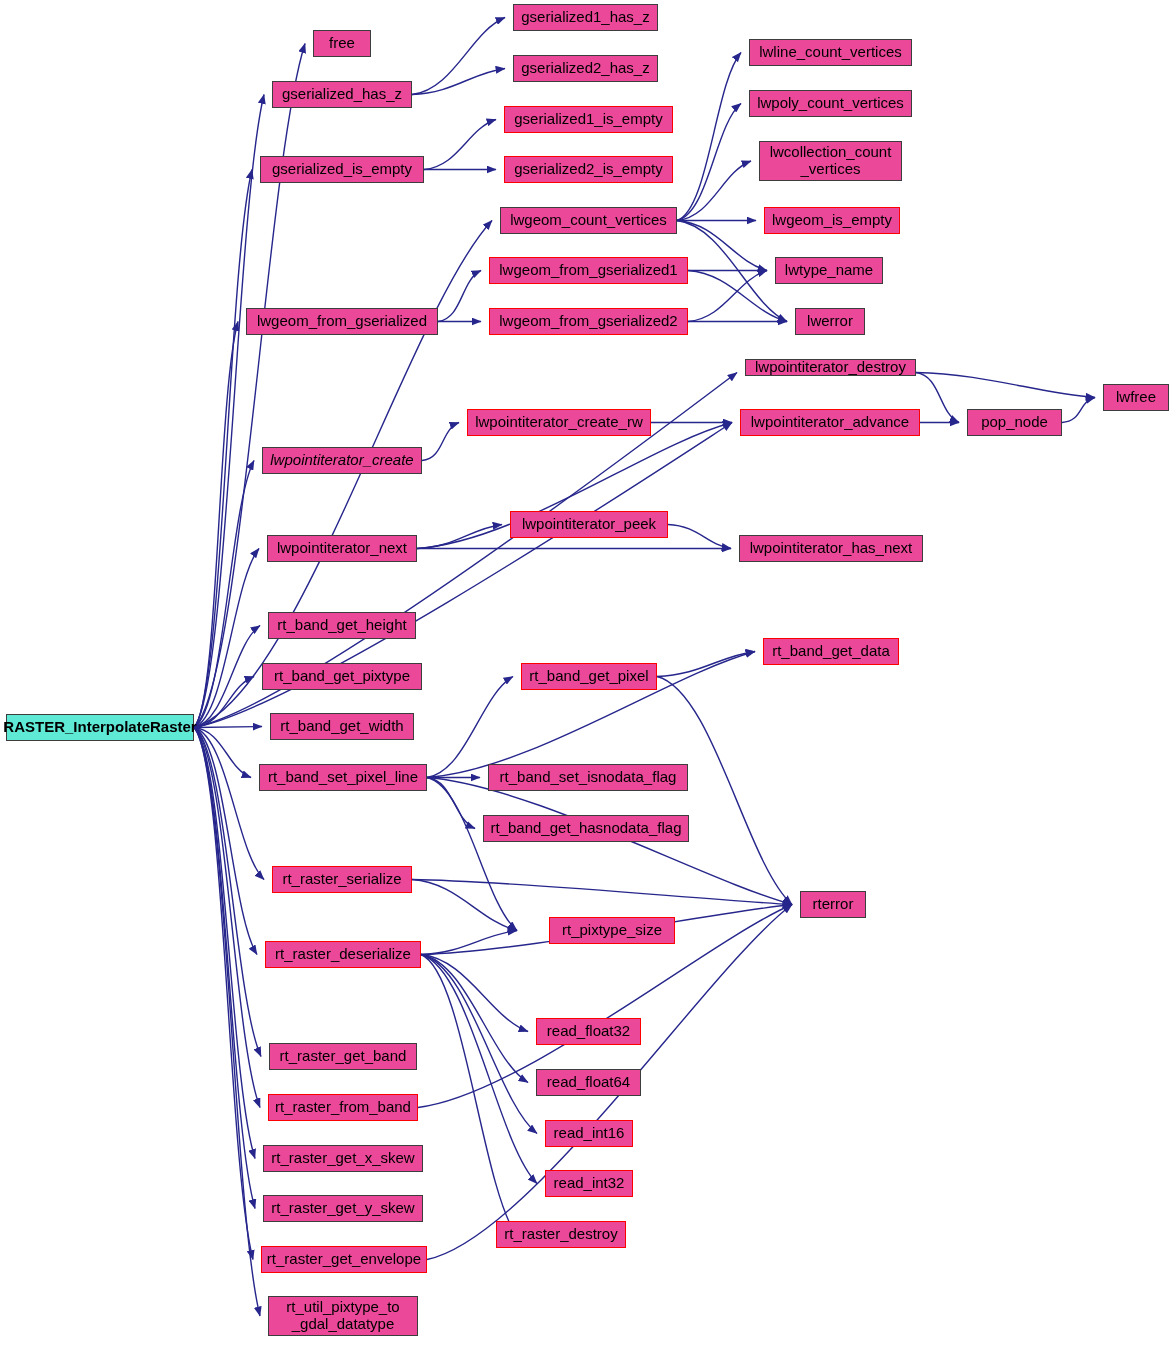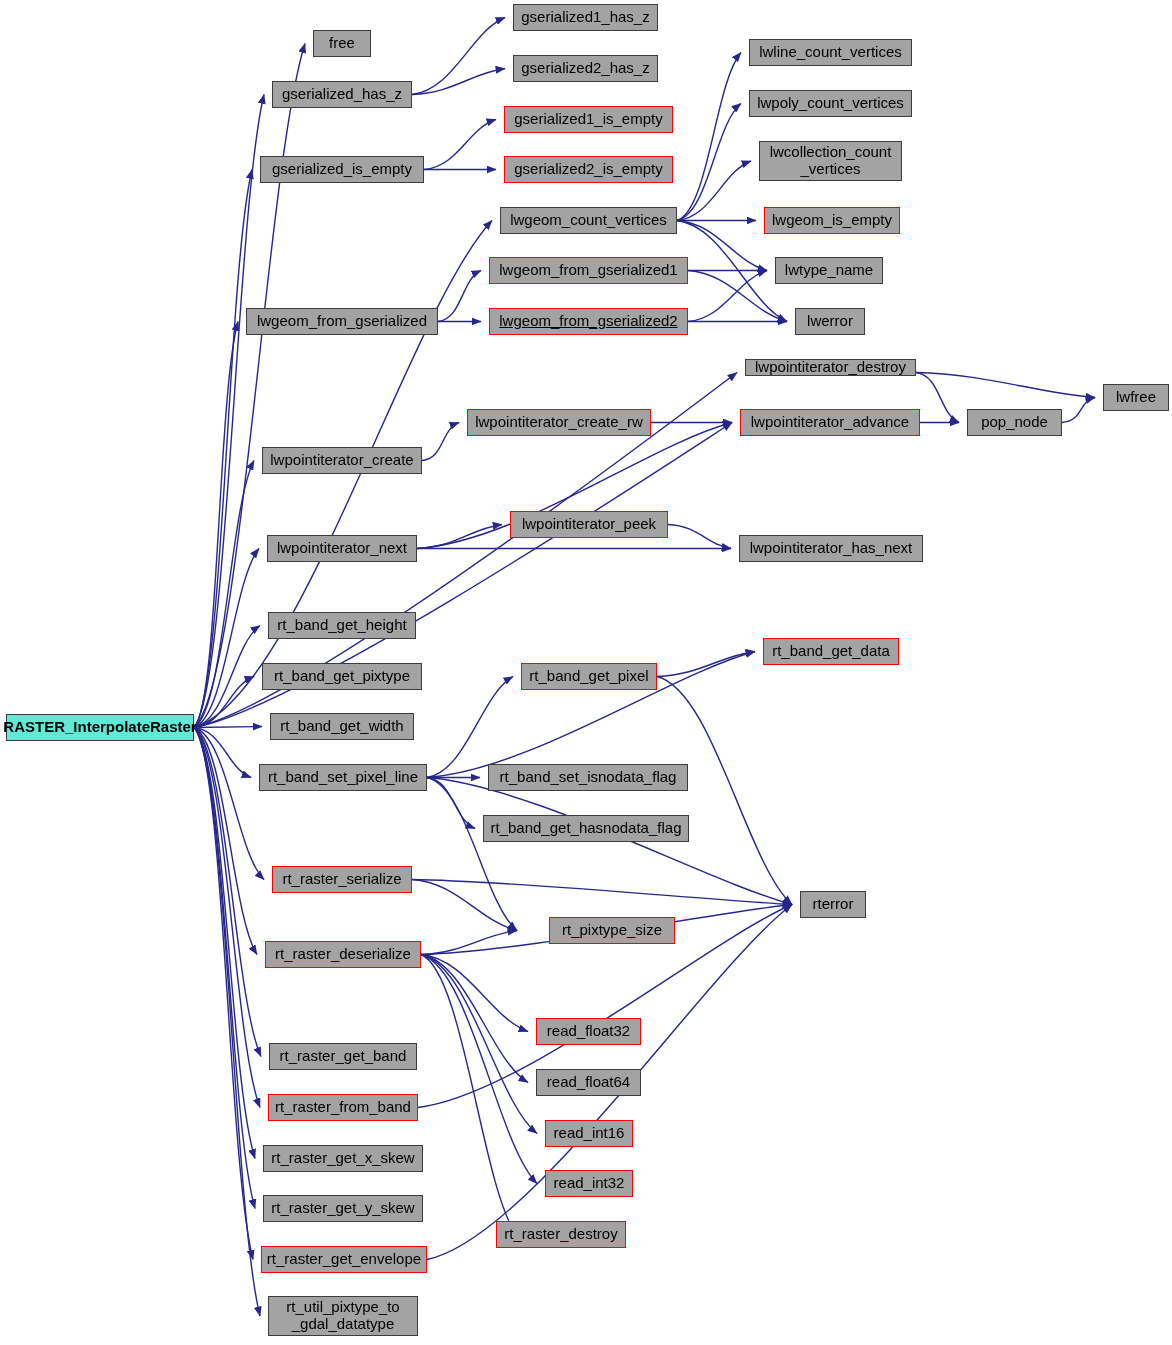--- a/index.html
+++ b/index.html
@@ -10,21 +10,21 @@
   .node{
     position:absolute;
     box-sizing:border-box;
     display:flex;
     align-items:center;
     justify-content:center;
     text-align:center;
     font-size:15px;
     line-height:1.12;
     color:#000000;
-    background:#a3a3a3;
+    background:#ec4899;
     border:1px solid #3d3d3d;
     white-space:pre-line;
     letter-spacing:0px;
     z-index:3;
   }
   .node.red{border-color:#ff0000;}
   .node.root{background:#5eead4;border-color:#3d3d3d;font-weight:bold;}
 </style>
 </head>
 <body>
@@ -104,42 +104,42 @@
         <path d="M418,1107.5 C521.4,1095.32 707.4,941.04 792,904.5" marker-end="url(#ah)"></path>
         <path d="M427,1259.5 C530.4,1238.2 707.4,968.4 792,904.5" marker-end="url(#ah)"></path>
       </g>
   </svg>
   <div id="nodes">
       <div class="node root" style="left: 6px; top: 714px; width: 188px; height: 27px;">RASTER_InterpolateRaster</div>
       <div class="node" style="left: 313px; top: 30px; width: 58px; height: 27px;">free</div>
       <div class="node" style="left: 272px; top: 81px; width: 140px; height: 27px;">gserialized_has_z</div>
       <div class="node" style="left: 260px; top: 156px; width: 164px; height: 27px;">gserialized_is_empty</div>
       <div class="node" style="left: 246px; top: 308px; width: 192px; height: 27px;">lwgeom_from_gserialized</div>
-      <div class="node" style="left: 262px; top: 447px; width: 160px; height: 27px;">lwpointiterator_create</div>
+      <div class="node" style="left: 262px; top: 447px; width: 160px; height: 27px; font-style: italic;">lwpointiterator_create</div>
       <div class="node" style="left: 267px; top: 535px; width: 150px; height: 27px;">lwpointiterator_next</div>
       <div class="node" style="left: 268px; top: 612px; width: 148px; height: 27px;">rt_band_get_height</div>
       <div class="node" style="left: 262px; top: 663px; width: 160px; height: 27px;">rt_band_get_pixtype</div>
       <div class="node" style="left: 270px; top: 713px; width: 144px; height: 27px;">rt_band_get_width</div>
       <div class="node" style="left: 259px; top: 764px; width: 168px; height: 27px;">rt_band_set_pixel_line</div>
       <div class="node red" style="left: 272px; top: 866px; width: 140px; height: 27px;">rt_raster_serialize</div>
       <div class="node red" style="left: 265px; top: 941px; width: 156px; height: 27px;">rt_raster_deserialize</div>
       <div class="node" style="left: 269px; top: 1043px; width: 148px; height: 27px;">rt_raster_get_band</div>
       <div class="node red" style="left: 268px; top: 1094px; width: 150px; height: 27px;">rt_raster_from_band</div>
       <div class="node" style="left: 263px; top: 1145px; width: 160px; height: 27px;">rt_raster_get_x_skew</div>
       <div class="node" style="left: 263px; top: 1195px; width: 160px; height: 27px;">rt_raster_get_y_skew</div>
       <div class="node red" style="left: 261px; top: 1246px; width: 166px; height: 27px;">rt_raster_get_envelope</div>
       <div class="node" style="left: 268px; top: 1296px; width: 150px; height: 40px;">rt_util_pixtype_to
 _gdal_datatype</div>
       <div class="node" style="left: 513px; top: 4px; width: 145px; height: 27px;">gserialized1_has_z</div>
       <div class="node" style="left: 513px; top: 55px; width: 145px; height: 27px;">gserialized2_has_z</div>
       <div class="node red" style="left: 504px; top: 106px; width: 169px; height: 27px;">gserialized1_is_empty</div>
       <div class="node red" style="left: 504px; top: 156px; width: 169px; height: 27px;">gserialized2_is_empty</div>
       <div class="node" style="left: 500px; top: 207px; width: 177px; height: 27px;">lwgeom_count_vertices</div>
       <div class="node red" style="left: 489px; top: 257px; width: 199px; height: 27px;">lwgeom_from_gserialized1</div>
-      <div class="node red" style="left: 489px; top: 308px; width: 199px; height: 27px; text-decoration: underline;">lwgeom_from_gserialized2</div>
+      <div class="node red" style="left: 489px; top: 308px; width: 199px; height: 27px;">lwgeom_from_gserialized2</div>
       <div class="node" style="left: 749px; top: 39px; width: 163px; height: 27px;">lwline_count_vertices</div>
       <div class="node" style="left: 749px; top: 90px; width: 163px; height: 27px;">lwpoly_count_vertices</div>
       <div class="node" style="left: 759px; top: 141px; width: 143px; height: 40px;">lwcollection_count
 _vertices</div>
       <div class="node red" style="left: 764px; top: 207px; width: 136px; height: 27px;">lwgeom_is_empty</div>
       <div class="node" style="left: 775px; top: 257px; width: 108px; height: 27px;">lwtype_name</div>
       <div class="node" style="left: 795px; top: 308px; width: 70px; height: 27px;">lwerror</div>
       <div class="node" style="left: 745px; top: 359px; width: 171px; height: 17px;">lwpointiterator_destroy</div>
       <div class="node red" style="left: 467px; top: 409px; width: 184px; height: 27px;">lwpointiterator_create_rw</div>
       <div class="node red" style="left: 740px; top: 409px; width: 180px; height: 27px;">lwpointiterator_advance</div>

